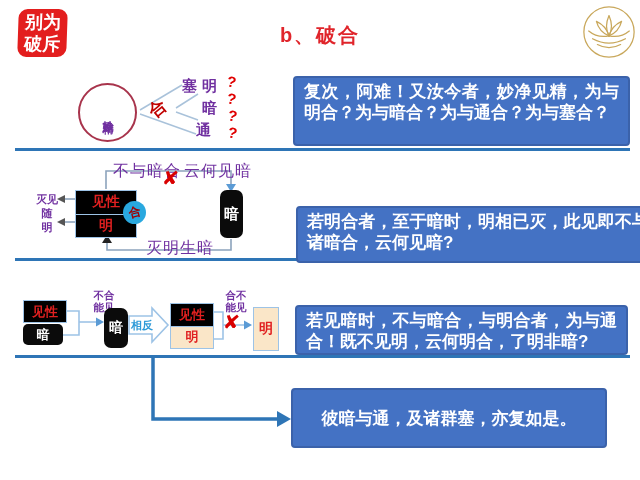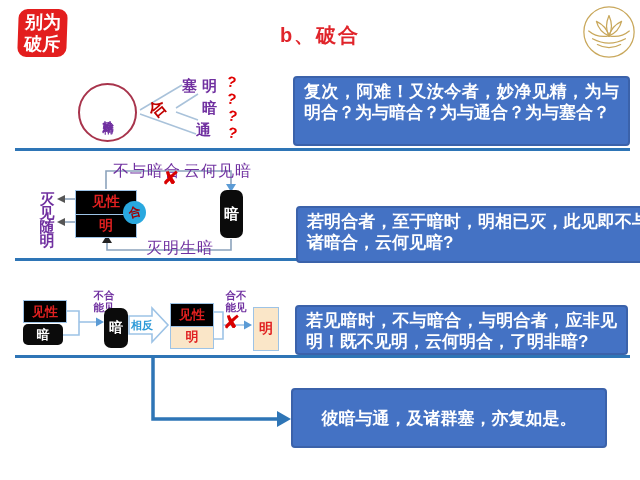--- a/index.html
+++ b/index.html
@@ -34,21 +34,21 @@
   .twobox .row.top{border-bottom:1.6px solid #9dc3e6;}
   .hecircle{left:123px;top:201px;width:23px;height:23px;border-radius:50%;background:#29a8df;
             display:flex;align-items:center;justify-content:center;z-index:3;}
   .hecircle span{color:#a00000;font-weight:bold;font-size:12px;transform:rotate(-15deg);}
   .darkbox{background:#0b0b0b;color:#fff;font-weight:bold;border-radius:7px;
            display:flex;align-items:center;justify-content:center;z-index:2;}
   .plabel{color:#7030a0;font-weight:normal;font-size:16px;z-index:2;letter-spacing:1px;}
   .plabel-s{color:#7030a0;font-weight:bold;font-size:10.5px;line-height:11.5px;text-align:center;z-index:2;}
   .cross{color:#d90000;font-weight:bold;font-size:20px;z-index:3;transform:rotate(5deg);line-height:20px;}
   .leftlbl{left:33px;top:192px;width:28px;text-align:center;color:#7030a0;font-weight:bold;
-           font-size:15px;line-height:14px;z-index:2;}
+           font-size:11px;line-height:14px;z-index:2;}
   
   .tanrow{background:#fae6c8 !important;}
   .tanbox{background:#fae6c8;border:1.6px solid #9dc3e6;display:flex;align-items:center;
           justify-content:center;color:#e02020;font-weight:bold;z-index:2;box-sizing:border-box;}
   .opp{left:129px;top:318px;width:24px;text-align:right;color:#2f9bd8;font-weight:bold;
        font-size:11px;z-index:2;}
   
   .logo{left:580px;top:3px;z-index:3;}
 </style>
 </head>
@@ -159,19 +159,19 @@
   <div class="abs twobox" style="left:170px;top:303px;width:44px;height:46px;">
     <div class="row top" style="font-size:13px;">见性</div>
     <div class="row tanrow" style="font-size:13px;">明</div>
   </div>
   <div class="abs plabel-s" style="left:220px;top:290px;width:32px;">
     <div>合不</div>
     <div>能见</div>
   </div>
   <span class="abs cross" style="left:223px;top:312px;">✘</span>
   <div class="abs tanbox" style="left:253px;top:307px;width:26px;height:44px;font-size:14px;">明</div>
-  <div class="abs bubble" style="left:295px;top:305px;width:333px;height:50px;">若见暗时，不与暗合，与明合者，应非见明！既不见明，云何明合，了明非暗?</div>
+  <div class="abs bubble" style="left:295px;top:305px;width:333px;height:50px;">若见暗时，不与暗合，与明合者，为与通合！既不见明，云何明合，了明非暗?</div>
 
   <div class="abs divider" style="top:355px;"></div>
 
   <div class="abs bubble bubble-center" style="left:291px;top:388px;width:316px;height:60px;">彼暗与通，及诸群塞，亦复如是。</div>
 
 </div>
 
 </body></html>

